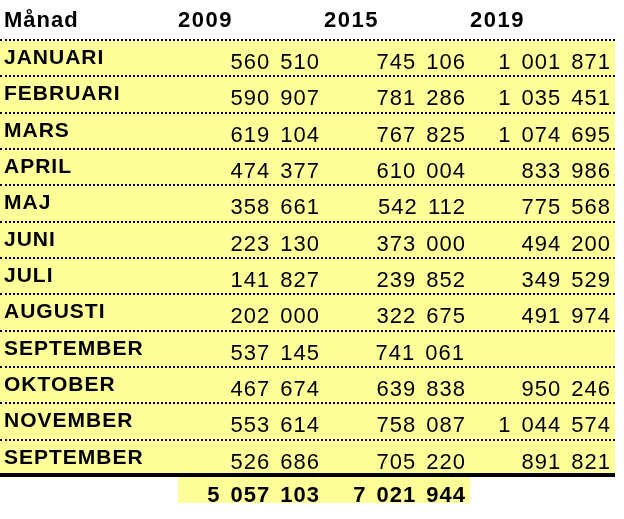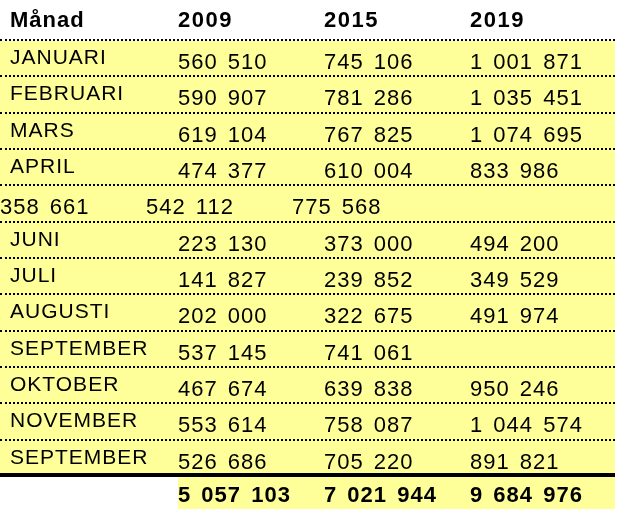--- a/index.html
+++ b/index.html
@@ -8,21 +8,21 @@
     width: 624px;
     height: 519px;
     background: var(--header-bg, #ffffff);
     overflow: hidden;
     font-family: "Liberation Sans", sans-serif;
     color: var(--text, #000000);
   }
   .tbl { width: 615px; }
   .row { display: flex; box-sizing: border-box; }
   .cell { box-sizing: border-box; overflow: hidden; white-space: nowrap; }
-  .c0 { width: 178px; padding-left: 10px; }
+  .c0 { width: 178px; padding-left: 4px; }
   .c1 { width: 146px; }
   .c2 { width: 146px; }
   .c3 { width: 145px; }
 
   .row.header {
     height: 41px;
     background: var(--header-bg, #ffffff);
     border-bottom: 2px dotted var(--border, #000000);
   }
   .hdr {
@@ -35,34 +35,34 @@
 
   .row.data {
     height: 36.33px;
     background: var(--row-bg, #ffff99);
     border-bottom: 2px dotted var(--border, #000000);
   }
   .row.data.last { border-bottom: 4px solid var(--border, #000000); }
 
   .month {
     font-size: 21px;
-    font-weight: normal;
+    font-weight: bold;
     letter-spacing: 1px;
     padding-top: 4px;
   }
   .num {
     font-size: 22px;
-    text-align: left;
+    text-align: right;
     padding-right: 4px;
     padding-top: 8px;
     letter-spacing: 1px;
     word-spacing: 3px;
   }
 
-  .row.totals { height: 32px; background: var(--header-bg, #ffffff); }
+  .row.totals { height: 26px; background: var(--header-bg, #ffffff); }
   .row.totals .num {
     background: var(--row-bg, #ffff99);
     font-weight: bold;
     padding-top: 5px;
   }
 </style>
 </head>
 <body>
 
 <div class="screen">
@@ -97,20 +97,21 @@
     </div>
 
     <div class="row data">
       <div class="cell c0 month">APRIL</div>
       <div class="cell c1 num">474 377</div>
       <div class="cell c2 num">610 004</div>
       <div class="cell c3 num">833 986</div>
     </div>
 
     <div class="row data">
+      <div class="cell c0 month">MAJ</div>
       <div class="cell c1 num">358 661</div>
       <div class="cell c2 num">542 112</div>
       <div class="cell c3 num">775 568</div>
     </div>
 
     <div class="row data">
       <div class="cell c0 month">JUNI</div>
       <div class="cell c1 num">223 130</div>
       <div class="cell c2 num">373 000</div>
       <div class="cell c3 num">494 200</div>
@@ -154,17 +155,16 @@
       <div class="cell c0 month">SEPTEMBER</div>
       <div class="cell c1 num">526 686</div>
       <div class="cell c2 num">705 220</div>
       <div class="cell c3 num">891 821</div>
     </div>
 
     <div class="row totals">
       <div class="cell c0"></div>
       <div class="cell c1 num">5 057 103</div>
       <div class="cell c2 num">7 021 944</div>
-      <div class="cell c3 num">9 684 976</div>
     </div>
 
   </div>
 </div>
 
 </body></html>

